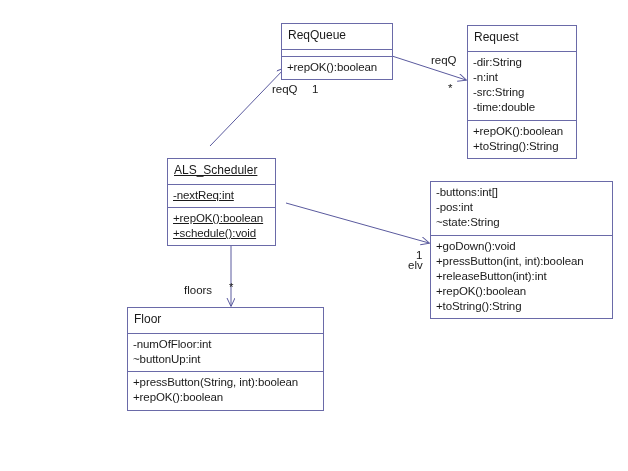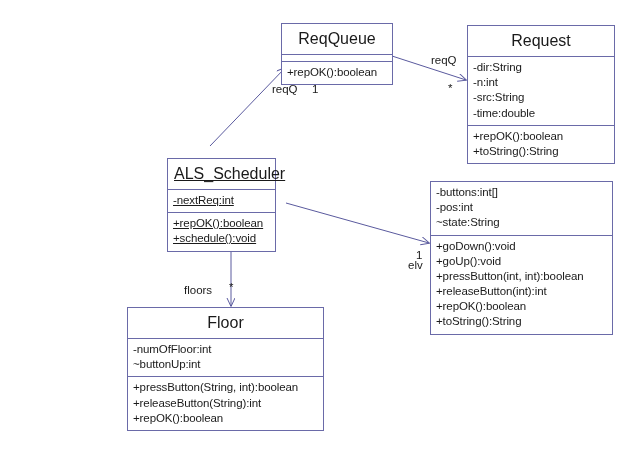--- a/index.html
+++ b/index.html
@@ -32,24 +32,23 @@
   .uml-class {
     position: absolute;
     box-sizing: border-box;
     border: 1px solid #6a6aa8;
     background: #ffffff;
     color: #1a1a1a;
     font-size: 11.5px;
     line-height: 1.32;
   }
   .uml-title {
-    text-align: center;
     padding: 4px 6px 5px 6px;
     border-bottom: 1px solid #6a6aa8;
-    font-size: 16px;
+    font-size: 12px;
     white-space: nowrap;
   }
   .uml-compartment {
     padding: 3px 4px 4px 4px;
     border-bottom: 1px solid #6a6aa8;
   }
   .uml-compartment:last-child {
     border-bottom: none;
   }
   .uml-compartment.empty-slim {
@@ -99,21 +98,21 @@
 
 
   <div class="uml-class" style="left:281px; top:23px; width:112px;">
     <div class="uml-title">ReqQueue</div>
     <div class="uml-compartment empty-slim"></div>
     <div class="uml-compartment">
       <div class="uml-member">+repOK():boolean</div>
     </div>
   </div>
 
-  <div class="uml-class" style="left:467px; top:25px; width:148px;">
+  <div class="uml-class" style="left:467px; top:25px; width:110px;">
     <div class="uml-title">Request</div>
     <div class="uml-compartment">
       <div class="uml-member">-dir:String</div>
       <div class="uml-member">-n:int</div>
       <div class="uml-member">-src:String</div>
       <div class="uml-member">-time:double</div>
     </div>
     <div class="uml-compartment">
       <div class="uml-member">+repOK():boolean</div>
       <div class="uml-member">+toString():String</div>
@@ -132,37 +131,35 @@
   </div>
 
   <div class="uml-class" style="left:430px; top:181px; width:183px;">
     <div class="uml-compartment">
       <div class="uml-member">-buttons:int[]</div>
       <div class="uml-member">-pos:int</div>
       <div class="uml-member">~state:String</div>
     </div>
     <div class="uml-compartment">
       <div class="uml-member">+goDown():void</div>
-      <div class="uml-member">+goUp():void</div>
       <div class="uml-member">+pressButton(int, int):boolean</div>
       <div class="uml-member">+releaseButton(int):int</div>
       <div class="uml-member">+repOK():boolean</div>
       <div class="uml-member">+toString():String</div>
     </div>
   </div>
 
   <div class="uml-class" style="left:121px; top:307px; width:197px;margin-left:6px;">
     <div class="uml-title">Floor</div>
     <div class="uml-compartment">
       <div class="uml-member">-numOfFloor:int</div>
       <div class="uml-member">~buttonUp:int</div>
     </div>
     <div class="uml-compartment">
       <div class="uml-member">+pressButton(String, int):boolean</div>
-      <div class="uml-member">+releaseButton(String):int</div>
       <div class="uml-member">+repOK():boolean</div>
     </div>
   </div>
 
   <div class="edge-label" style="left:272px; top:83px;">reqQ</div>
   <div class="mult-label" style="left:312px; top:83px;">1</div>
 
   <div class="edge-label" style="left:431px; top:54px;">reqQ</div>
   <div class="mult-label" style="left:448px; top:82px;">*</div>
 

